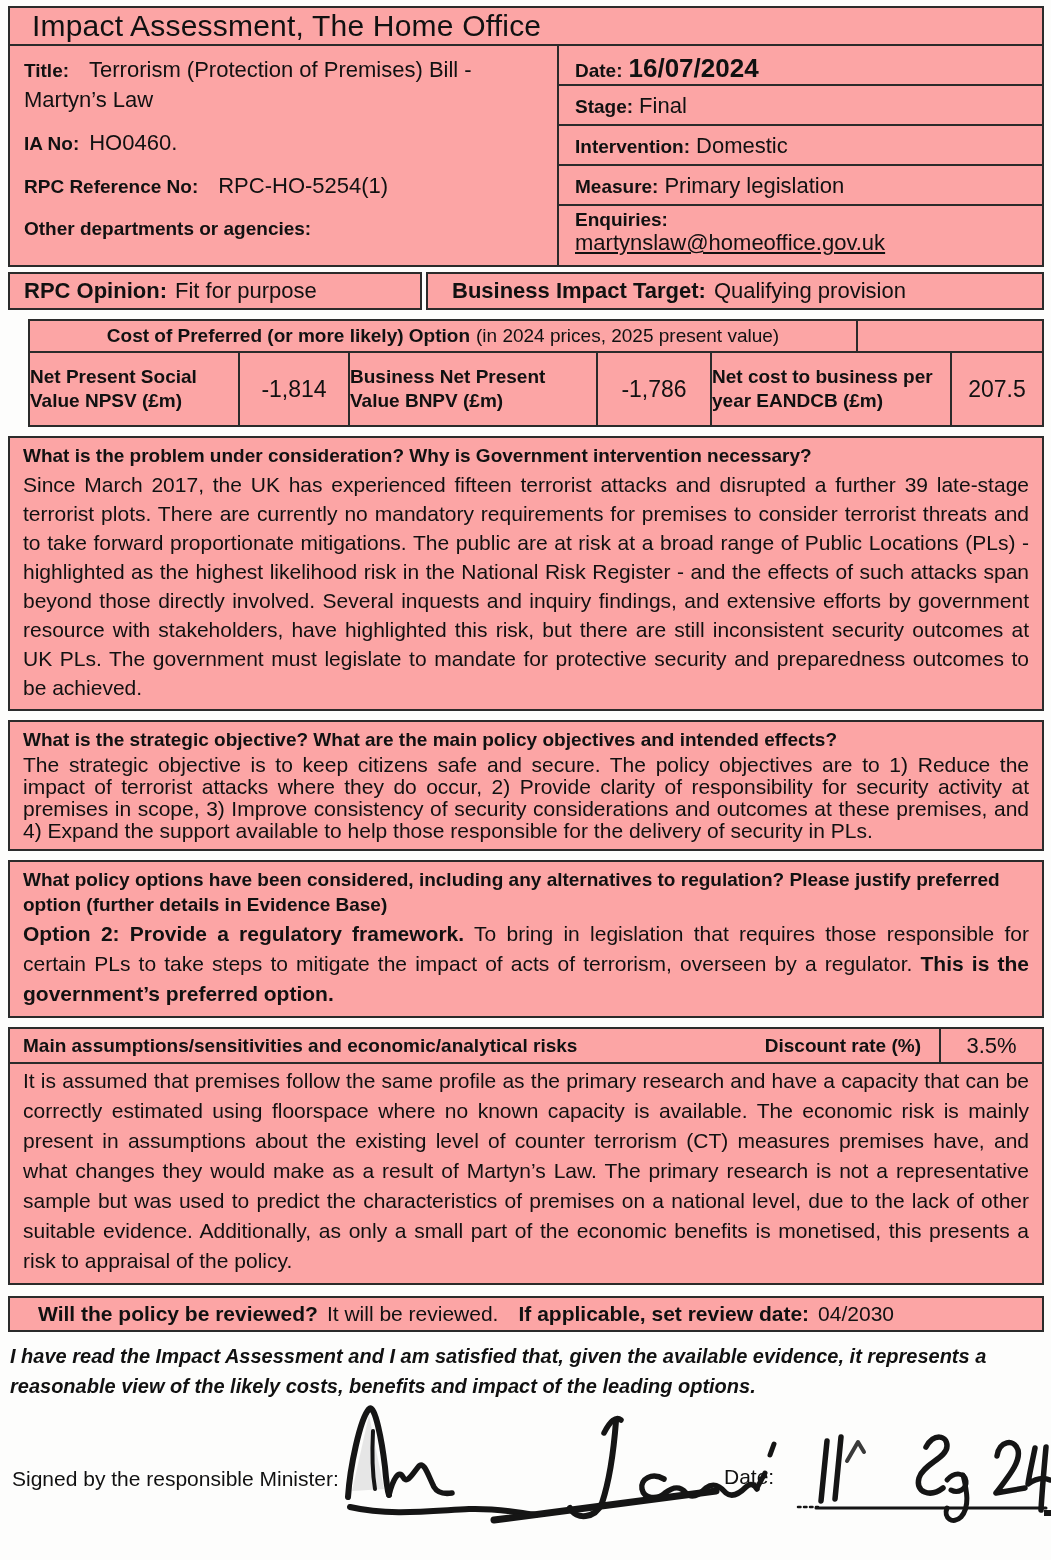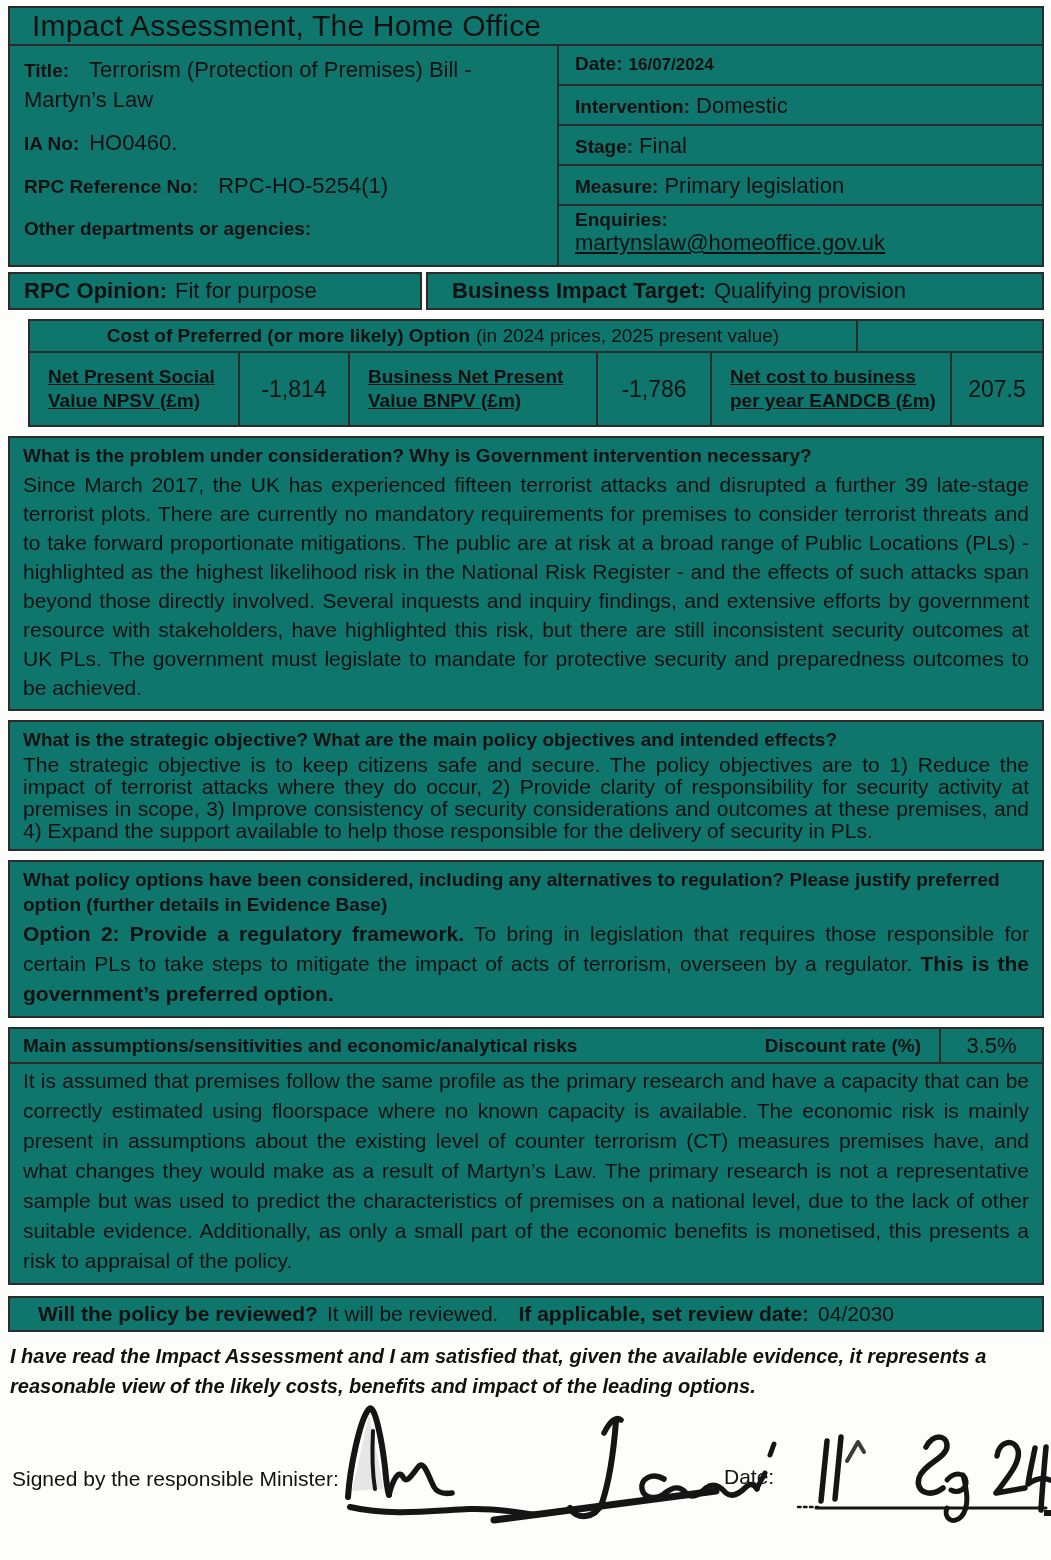--- a/index.html
+++ b/index.html
@@ -2,58 +2,58 @@
 <html><head>
 <meta charset="utf-8">
 <style>
   html,body{margin:0;padding:0;}
   body{
     width:1051px;height:1560px;overflow:hidden;background:#fdfdfc;
     font-family:"Liberation Sans","DejaVu Sans",sans-serif;color:#111;
     position:relative;
   }
   .page{position:absolute;left:8px;top:6px;width:1036px;}
-  .box{border:2px solid #2b2b2b;box-sizing:border-box;background:#0f766e;}
+  .box{border:2px solid #2b2b2b;box-sizing:border-box;background:#fca5a5;}
 
   
   .title-box{height:40px;display:flex;align-items:center;padding-left:22px;}
   .doc-title{font-size:30px;letter-spacing:0.2px;}
 
   
   .info-table{display:flex;margin-top:-2px;}
   .info-left{width:549px;border-right:2px solid #2b2b2b;box-sizing:border-box;
              padding:10px 14px 8px 14px;}
   .info-right{flex:1;display:flex;flex-direction:column;}
   .info-row{box-sizing:border-box;border-bottom:2px solid #2b2b2b;
             padding:7px 0 0 16px;height:40px;}
   .info-row.last{border-bottom:none;height:50px;padding-top:3px;}
   .lbl{font-weight:bold;font-size:19px;}
   .val{font-size:22px;}
-  .val-bold{font-size:17px;font-weight:bold;}
+  .val-bold{font-size:26px;font-weight:bold;}
   .mr6{margin-right:6px;} .mr10{margin-right:10px;} .mr20{margin-right:20px;}
   .info-line{margin-bottom:13px;line-height:28px;}
   .email{font-size:22px;text-decoration:underline;color:#111;line-height:24px;display:inline-block;}
 
   
   .opinion-row{display:flex;margin-top:5px;}
   .opinion-cell-l{width:414px;height:38px;display:flex;align-items:center;padding-left:14px;}
   .opinion-cell-r{flex:1;height:38px;display:flex;align-items:center;padding-left:24px;margin-left:4px;}
   .op-lbl{font-weight:bold;font-size:22px;margin-right:8px;}
   .op-val{font-size:22px;}
 
   
   .cost-table{margin-top:9px;margin-left:20px;}
   .cost-title-row{display:flex;border-bottom:2px solid #2b2b2b;height:30px;}
   .cost-title-main{flex:1;display:flex;align-items:center;justify-content:center;font-size:19px;}
   .cost-title-stub{width:184px;border-left:2px solid #2b2b2b;}
   .cost-title-main b{margin-right:6px;}
   .cost-cells{display:flex;height:72px;}
   .cost-cell{box-sizing:border-box;border-right:2px solid #2b2b2b;display:flex;align-items:center;}
   .cost-cell:last-child{border-right:none;}
-  .cost-label{font-weight:bold;font-size:19px;line-height:24px;padding-left:18px;padding-right:6px;text-decoration:underline;}
+  .cost-label{font-weight:bold;font-size:19px;line-height:24px;padding-right:6px;}
   .cost-value{justify-content:center;font-size:23px;}
   .w1{width:210px;} .w2{width:110px;} .w3{width:248px;} .w4{width:114px;} .w5{width:240px;} .w6{flex:1;}
 
   
   .section{margin-top:9px;padding:5px 13px 7px 13px;}
   .sec-heading{font-weight:bold;font-size:19px;line-height:25px;}
   .sec-body{font-size:21px;line-height:29px;text-align:justify;margin:2px 0 0 0;}
   .objective .sec-body{line-height:22px;}
   .options .sec-body{line-height:30px;}
   .assumptions .sec-body{line-height:30px;}
@@ -105,24 +105,24 @@
       </div>
       <div class="info-line">
         <span class="lbl">Other departments or agencies:</span>
       </div>
     </div>
     <div class="info-right">
       <div class="info-row">
         <span class="lbl mr6">Date:</span><span class="val-bold">16/07/2024</span>
       </div>
       <div class="info-row">
+        <span class="lbl mr6">Stage:</span><span class="val">Final</span>
+      </div>
+      <div class="info-row">
         <span class="lbl mr6">Intervention:</span><span class="val">Domestic</span>
-      </div>
-      <div class="info-row">
-        <span class="lbl mr6">Stage:</span><span class="val">Final</span>
       </div>
       <div class="info-row">
         <span class="lbl mr6">Measure:</span><span class="val">Primary legislation</span>
       </div>
       <div class="info-row last">
         <span class="lbl" style="display:block;">Enquiries:</span>
         <a href="#" class="email">martynslaw@homeoffice.gov.uk</a>
       </div>
     </div>
   </div>

